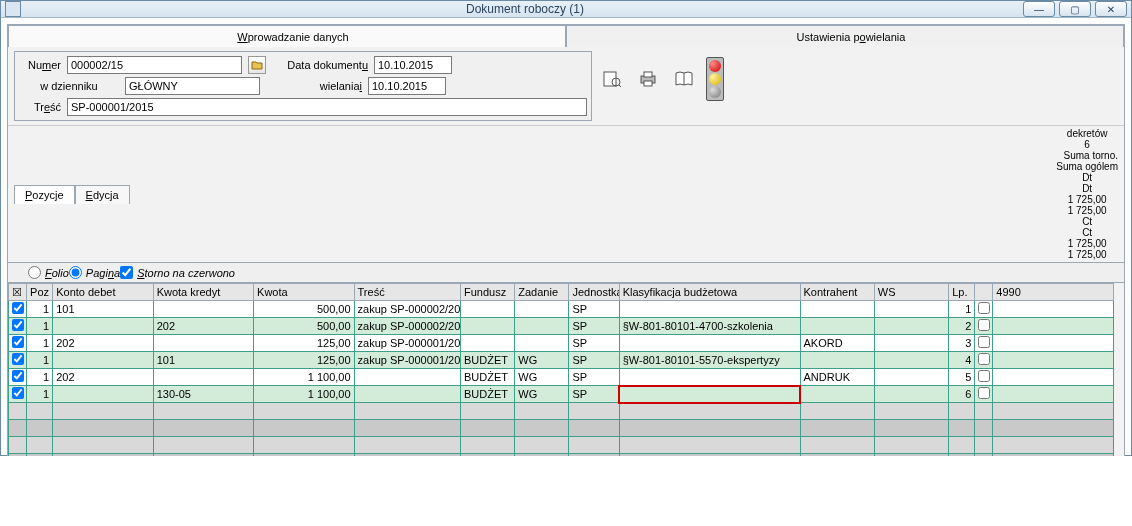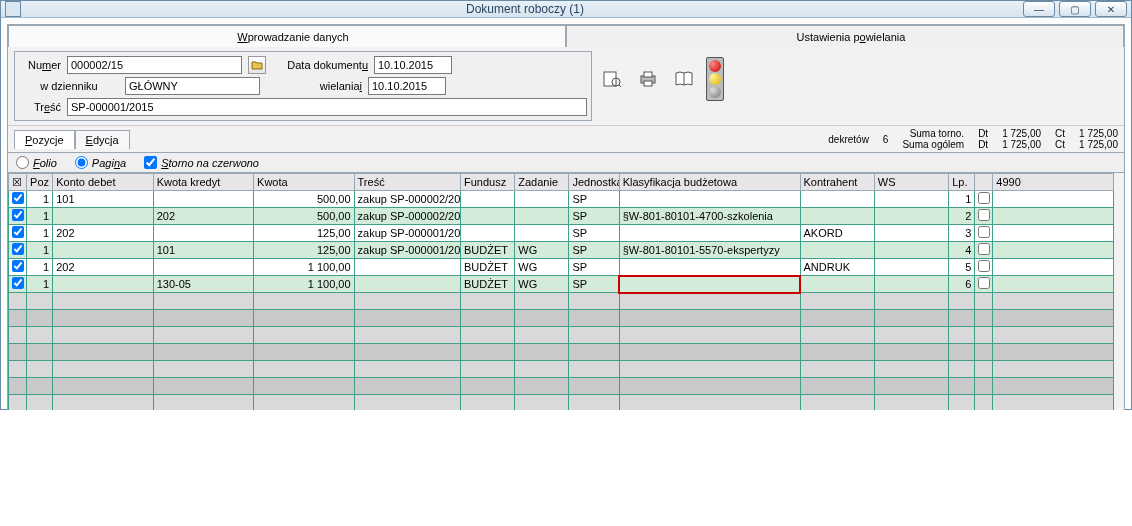--- a/index.html
+++ b/index.html
@@ -3,21 +3,21 @@
 <meta charset="utf-8">
 <style>
   * { box-sizing: border-box; margin: 0; padding: 0; }
   body {
     font-family: Tahoma, "Segoe UI", Arial, sans-serif;
     font-size: 11px;
     background: #fff;
     overflow: hidden;
   }
   .window {
-    width: 1132px; height: 410px;
+    width: 1132px; height: 456px;
     background: #fdfdfd;
     border: 1px solid #6b8aa5;
     display: flex; flex-direction: column;
   }
   .titlebar {
     height: 24px;
     background: linear-gradient(#e8f0f7,#d6e4f0);
     display: flex; align-items: center; padding: 0 4px;
     border-bottom: 1px solid #a0b8cc;
   }
@@ -82,24 +82,24 @@
   .light.red { background: radial-gradient(circle at 30% 30%,#ff8a8a,#c00); }
   .light.yellow { background: radial-gradient(circle at 30% 30%,#fff2a0,#d9b400); }
   .light.grey { background: radial-gradient(circle at 30% 30%,#ddd,#777); }
   .subtabs-row { display: flex; align-items: center; padding: 2px 6px; gap: 10px; }
   .subtabs { display: flex; }
   .subtab {
     border: 1px solid #9aa8b5; padding: 3px 10px; background: #f7f7f7; cursor: pointer;
     border-bottom: none;
   }
   .subtab.active { background: #fff; }
-  .summary { margin-left: auto; display: flex; gap: 14px; font-size: 10px; align-items: center; }
+  .summary { margin-left: auto; display: flex; gap: 0; font-size: 10px; align-items: center; flex-direction: column; }
   .sumcol { display: flex; flex-direction: column; align-items: flex-end; }
   .options-row {
-    display: flex; align-items: center; gap: 18px; padding: 3px 8px;
+    display: flex; align-items: center; padding: 3px 20px;
     border-top: 1px solid #9aa8b5; border-bottom: 1px solid #9aa8b5; background: #efefef;
   }
   .options-row label { display: flex; align-items: center; gap: 4px; }
   .options-row label u { text-decoration: underline; }
   .grid-area { flex: 1; overflow: hidden; display: flex; flex-direction: column; }
   .grid-wrapper { flex: 1; overflow: auto; }
   table.grid { border-collapse: collapse; width: 1106px; table-layout: fixed; }
   table.grid th, table.grid td {
     border: 1px solid #3ea08a; font-size: 11px; padding: 1px 3px;
     height: 17px; overflow: hidden; white-space: nowrap; text-overflow: clip;

